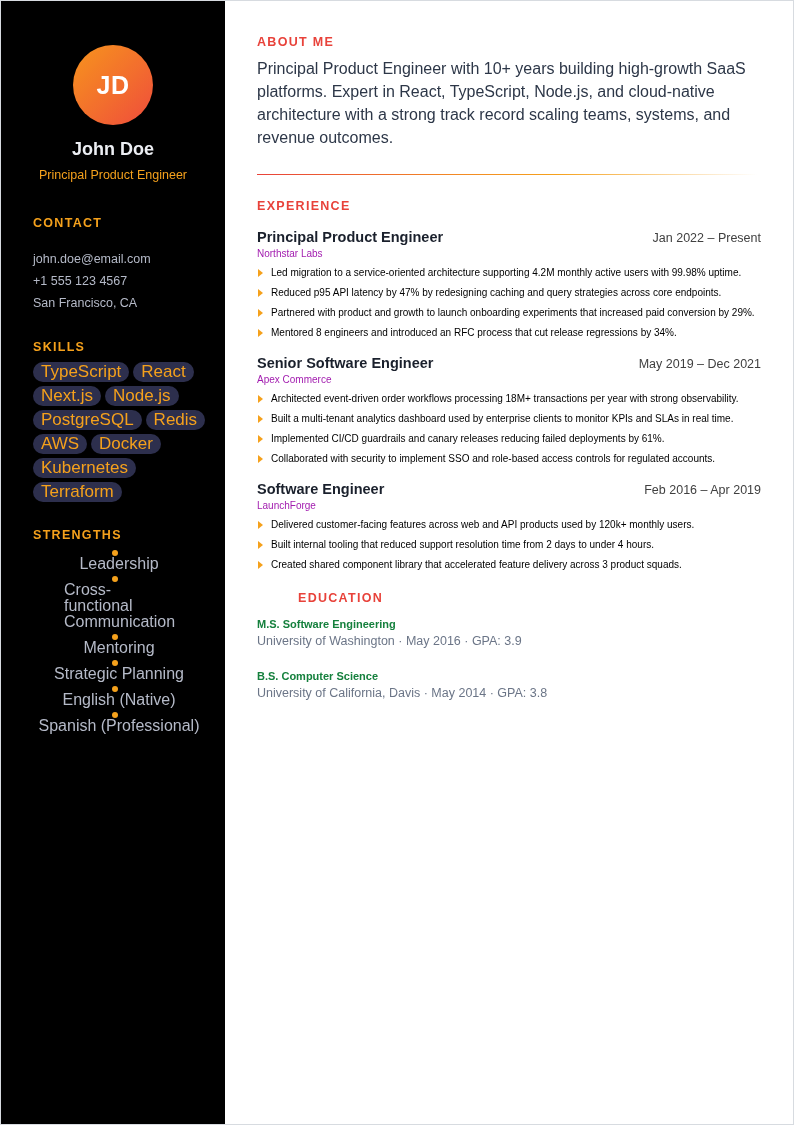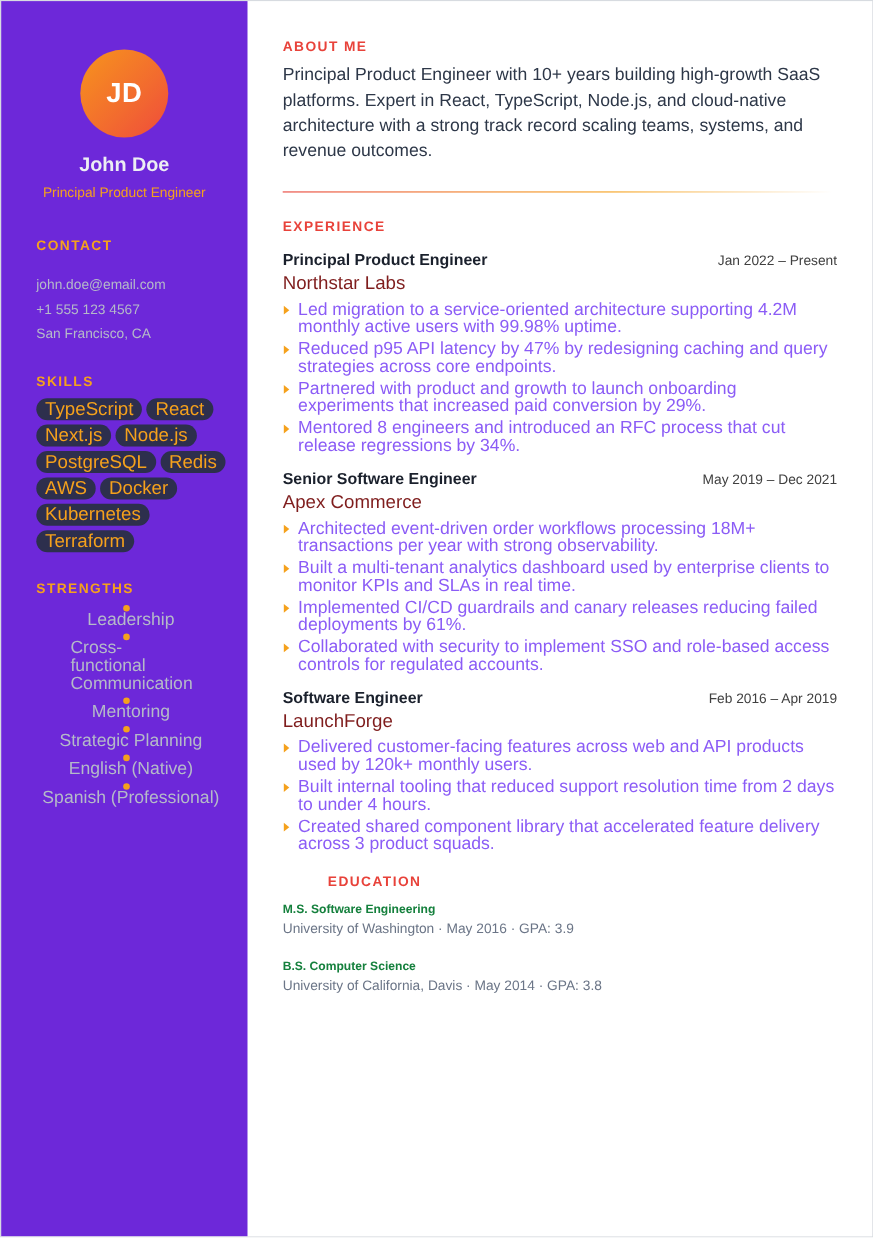--- a/index.html
+++ b/index.html
@@ -7,21 +7,21 @@
     body { font-family: "Liberation Sans", "DejaVu Sans", sans-serif; }
     .page {
       position: relative;
       width: 794px; height: 1125px;
       display: flex;
       border: 1px solid #d7dbe0;
       overflow: hidden;
     }
     .sidebar {
       width: 224px; flex: 0 0 224px;
-      background: #6d28d9;
+      background: #000000;
       padding: 40px 20px 0 32px;
       color: #b5bac8;
     }
     .avatar {
       width: 80px; height: 80px; border-radius: 50%;
       margin: 4px 0 0 40px;
       background: linear-gradient(135deg, #f7941d 0%, #f26a2f 60%, #ef4b3c 100%);
       display: flex; align-items: center; justify-content: center;
       color: #ffffff; font-weight: bold; font-size: 25px; letter-spacing: 0.5px;
     }
@@ -66,24 +66,24 @@
     .divider {
       margin-top: 25px; height: 1px; width: 500px;
       background: linear-gradient(90deg, #e8423a 0%, #f28a24 40%, #f5a11c 60%, rgba(245,161,28,0) 100%);
     }
     .exp-heading { margin-top: 24px; }
     .job { margin-top: 16px; }
     .job + .job { margin-top: 14px; }
     .job-head { display: flex; justify-content: space-between; align-items: baseline; }
     .job-title { font-weight: bold; color: #1a202c; font-size: 14.5px; }
     .job-date { color: #404040; font-size: 12.5px; }
-    .company { color: #7f1d1d; font-size: 17px; margin-top: 3px; }
+    .company { color: #a21caf; font-size: 10px; margin-top: 3px; }
     .bullets { list-style: none; margin-top: 6px; }
     .bullets li {
-      position: relative; padding-left: 14px; font-size: 16px; color: #8b5cf6;
+      position: relative; padding-left: 14px; font-size: 10px; color: #000000;
       line-height: 16px; margin-bottom: 4px;
     }
     .tri {
       position: absolute; left: 1px; top: 4px; width: 0; height: 0;
       border-top: 4px solid transparent; border-bottom: 4px solid transparent;
       border-left: 5px solid #f5a11c;
     }
     .edu-heading { margin-top: 18px; margin-left: 41px; }
     .edu { margin-top: 10px; }
     .edu + .edu { margin-top: 18px; }

